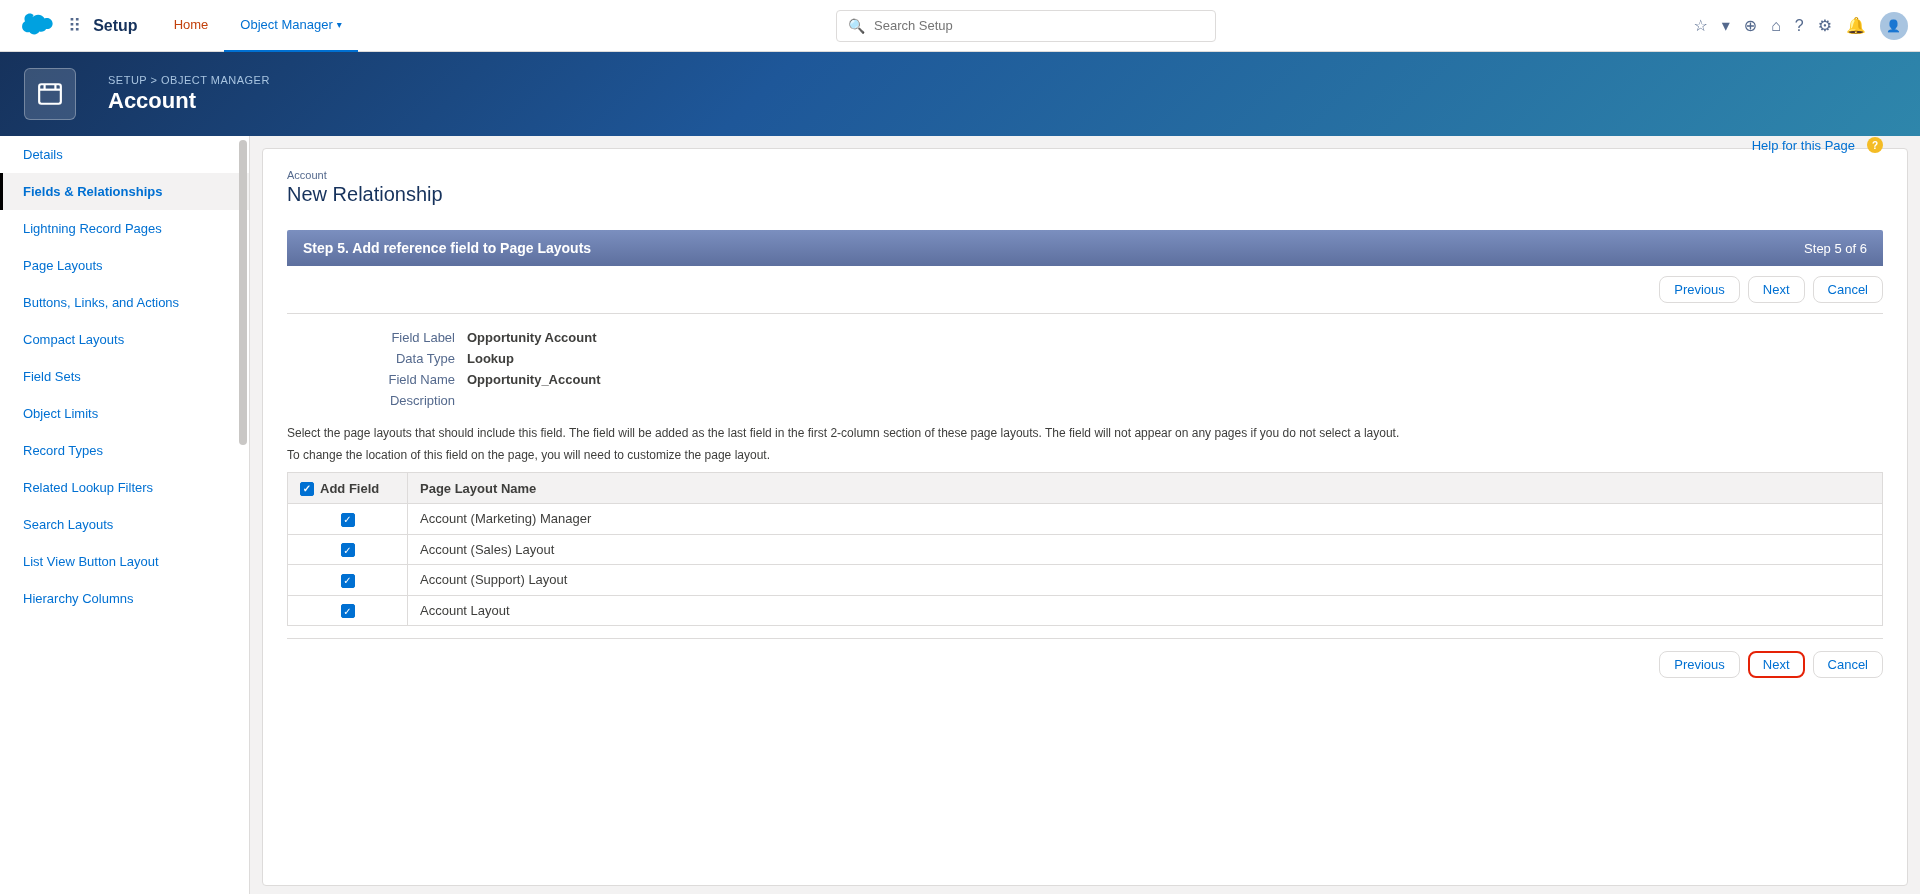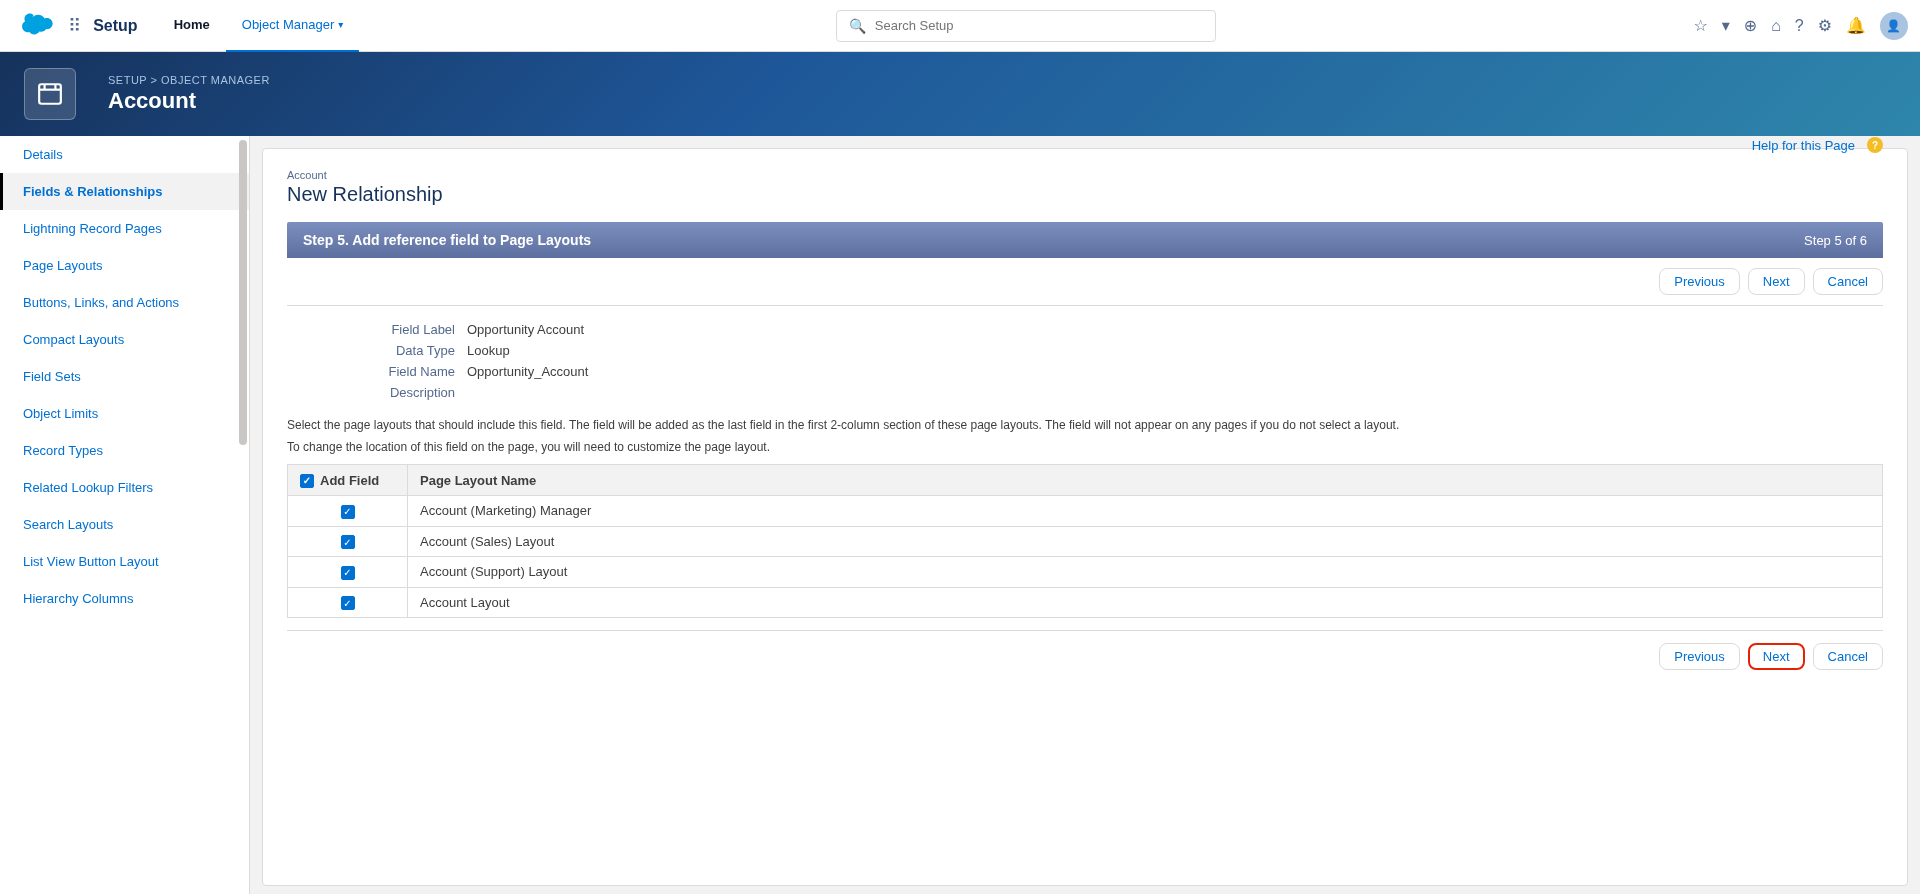--- a/index.html
+++ b/index.html
@@ -41,25 +41,24 @@
     .top-nav-tabs {
       display: flex;
       align-items: stretch;
       height: 52px;
     }
     .top-nav-tab {
       display: flex;
       align-items: center;
       padding: 0 16px;
       font-size: 13px;
-      color: #0f172a;
+      color: #c2410c;
       cursor: pointer;
       border-bottom: 2px solid transparent;
       height: 100%;
-      font-weight: bold;
     }
     .top-nav-tab.active {
       color: #0070d2;
       border-bottom: 2px solid #0070d2;
       font-weight: 500;
     }
     .top-nav-tab .chevron { margin-left: 4px; font-size: 10px; }
     .top-nav-search {
       flex: 1;
       display: flex;
@@ -218,21 +217,21 @@
     
     .step-header {
       background: #6b7fae;
       background: linear-gradient(to bottom, #7b8fbf, #5d6f9e);
       color: #fff;
       padding: 10px 16px;
       display: flex;
       justify-content: space-between;
       align-items: center;
       border-radius: 2px 2px 0 0;
-      margin-top: 0;
+      margin-top: 8px;
     }
     .step-title { font-size: 14px; font-weight: 600; }
     .step-number { font-size: 13px; }
 
     
     .button-bar {
       display: flex;
       justify-content: flex-end;
       gap: 8px;
       padding: 10px 0;
@@ -268,20 +267,21 @@
       width: 100px;
       text-align: right;
       color: #54698d;
       font-size: 13px;
       padding-right: 12px;
       font-weight: 400;
     }
     .field-info-value {
       color: #3e3e3c;
       font-size: 13px;
+      font-weight: bold;
     }
 
     
     .instructions {
       font-size: 12px;
       color: #3e3e3c;
       margin: 12px 0 8px 0;
       line-height: 1.5;
     }
 

